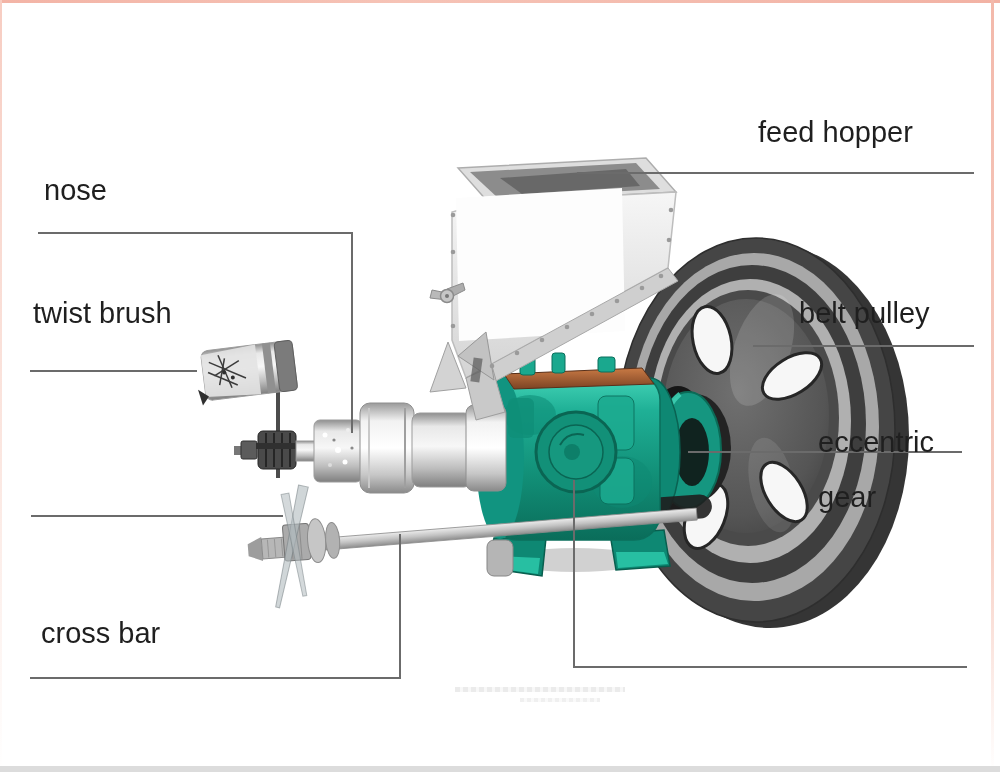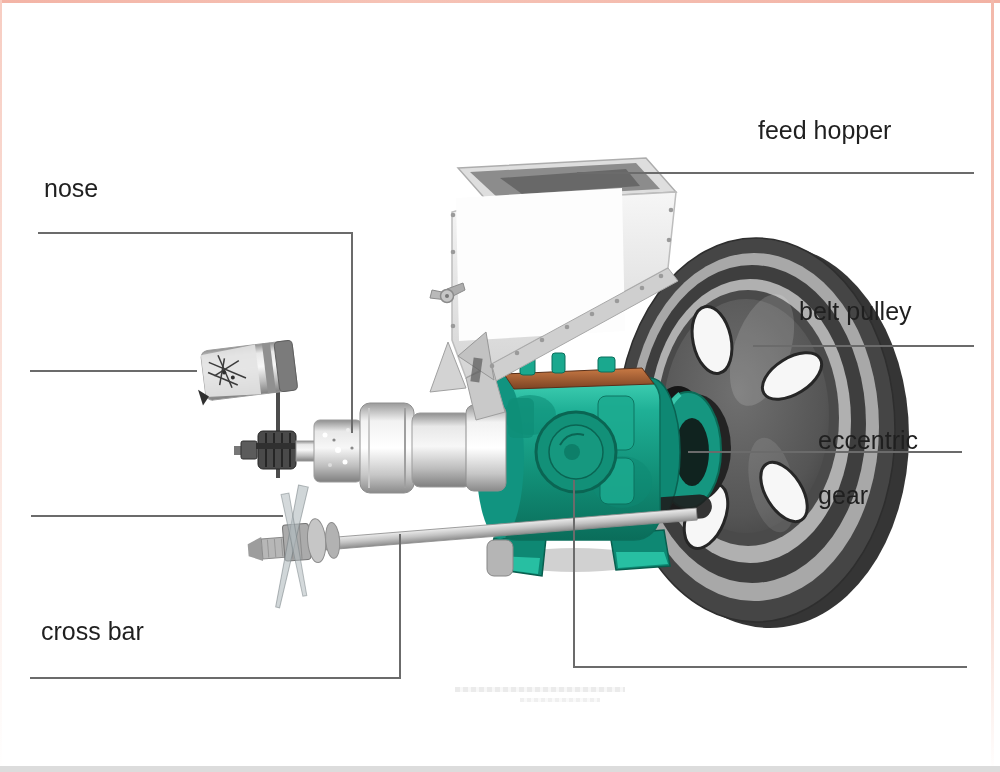--- a/index.html
+++ b/index.html
@@ -9,21 +9,21 @@
   }
   
   .edge-top{position:absolute;left:0;top:0;width:1000px;height:3px;background:linear-gradient(90deg,#f3b4a6,#f6c3b6 40%,#f2b2a4);}
   .edge-left{position:absolute;left:0;top:0;width:2px;height:772px;background:linear-gradient(180deg,#f7cdc2,#fbe7e1 60%,rgba(251,231,225,0));}
   .edge-right{position:absolute;left:991px;top:0;width:3px;height:772px;background:linear-gradient(180deg,#f3b9ab,#f7cfc4 70%,rgba(247,207,196,0));}
   .edge-bottom{position:absolute;left:0;top:766px;width:1000px;height:6px;background:#dcdcdc;}
 
   .machine-svg{position:absolute;left:0;top:0;width:1000px;height:772px;}
 
   .lbl{
-    position:absolute;font-size:25px;line-height:1.05;color:#1f1f1f;
+    position:absolute;font-size:29px;line-height:1.05;color:#1f1f1f;
     white-space:nowrap;letter-spacing:0px;
   }
   #lbl-nose{left:44px;top:175px;}
   #lbl-twist-brush{left:33px;top:298px;}
   #lbl-cutting-blade{left:30px;top:459px;}
   #lbl-cross-bar{left:41px;top:618px;}
   #lbl-feed-hopper{left:758px;top:117px;}
   #lbl-belt-pulley{left:799px;top:298px;}
   #lbl-eccentric{left:818px;top:415px;margin-top:12px;}
   #lbl-gear{left:818px;top:482px;}
@@ -255,20 +255,21 @@
       <line x1="31" y1="516" x2="283" y2="516"></line>
       <polyline points="30,678 400,678 400,534"></polyline>
       <line x1="577" y1="173" x2="974" y2="173"></line>
       <line x1="753" y1="346" x2="974" y2="346"></line>
       <line x1="688" y1="452" x2="962" y2="452"></line>
       <polyline points="574,480 574,667 967,667"></polyline>
     </g>
   </svg>
 
   <div class="lbl" id="lbl-nose">nose</div>
+  <div class="lbl" id="lbl-twist-brush">twist brush</div>
   <div class="lbl" id="lbl-cross-bar">cross bar</div>
   <div class="lbl" id="lbl-feed-hopper">feed hopper</div>
   <div class="lbl" id="lbl-belt-pulley">belt pulley</div>
   <div class="lbl" id="lbl-eccentric">eccentric</div>
   <div class="lbl" id="lbl-gear">gear</div>
 
   <div class="wm1"></div>
   <div class="wm2"></div>
 </div>
 

